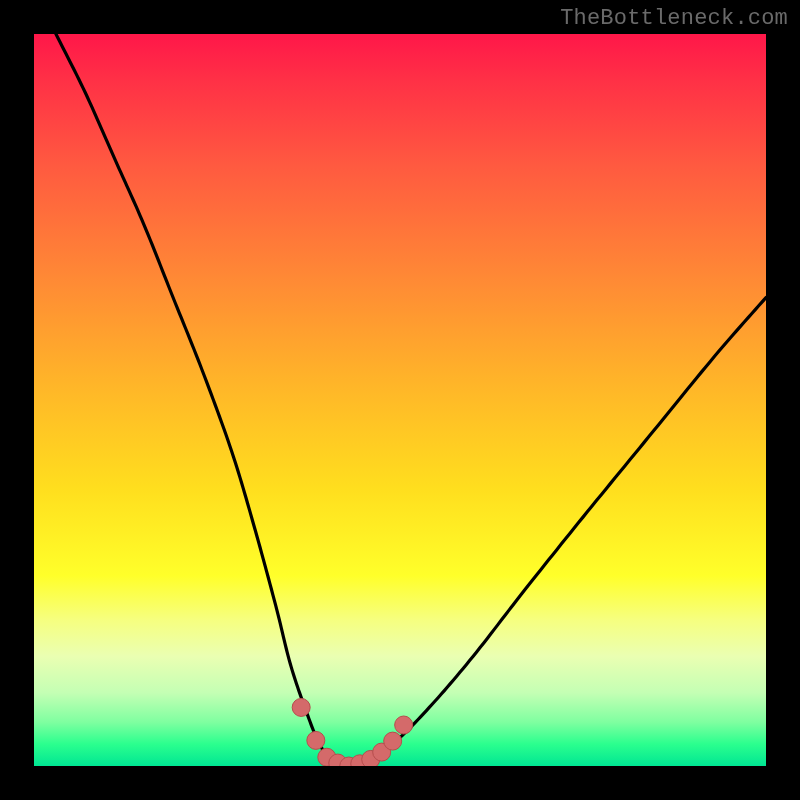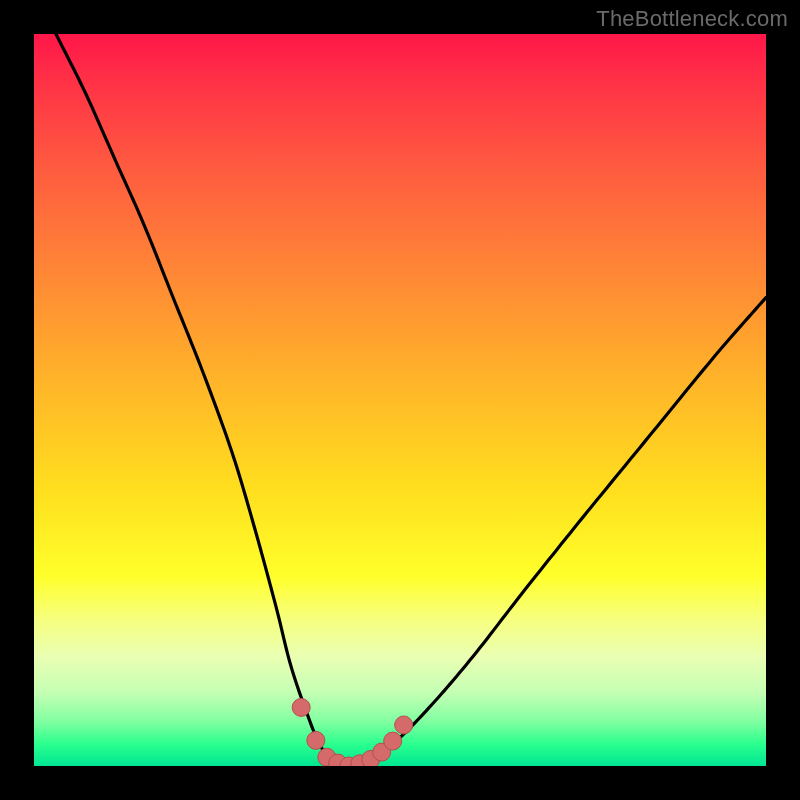--- a/index.html
+++ b/index.html
@@ -11,20 +11,21 @@
     background: #000;
     font-family: Arial, Helvetica, sans-serif;
   }
   .frame {
     position: absolute;
     left: 0;
     top: 0;
     width: 800px;
     height: 800px;
     background: #000;
+    font-family: Liberation Mono, monospace;
   }
   .plot {
     position: absolute;
     left: 34px;
     top: 34px;
     width: 732px;
     height: 732px;
     overflow: hidden;
   }
   .gradient {

